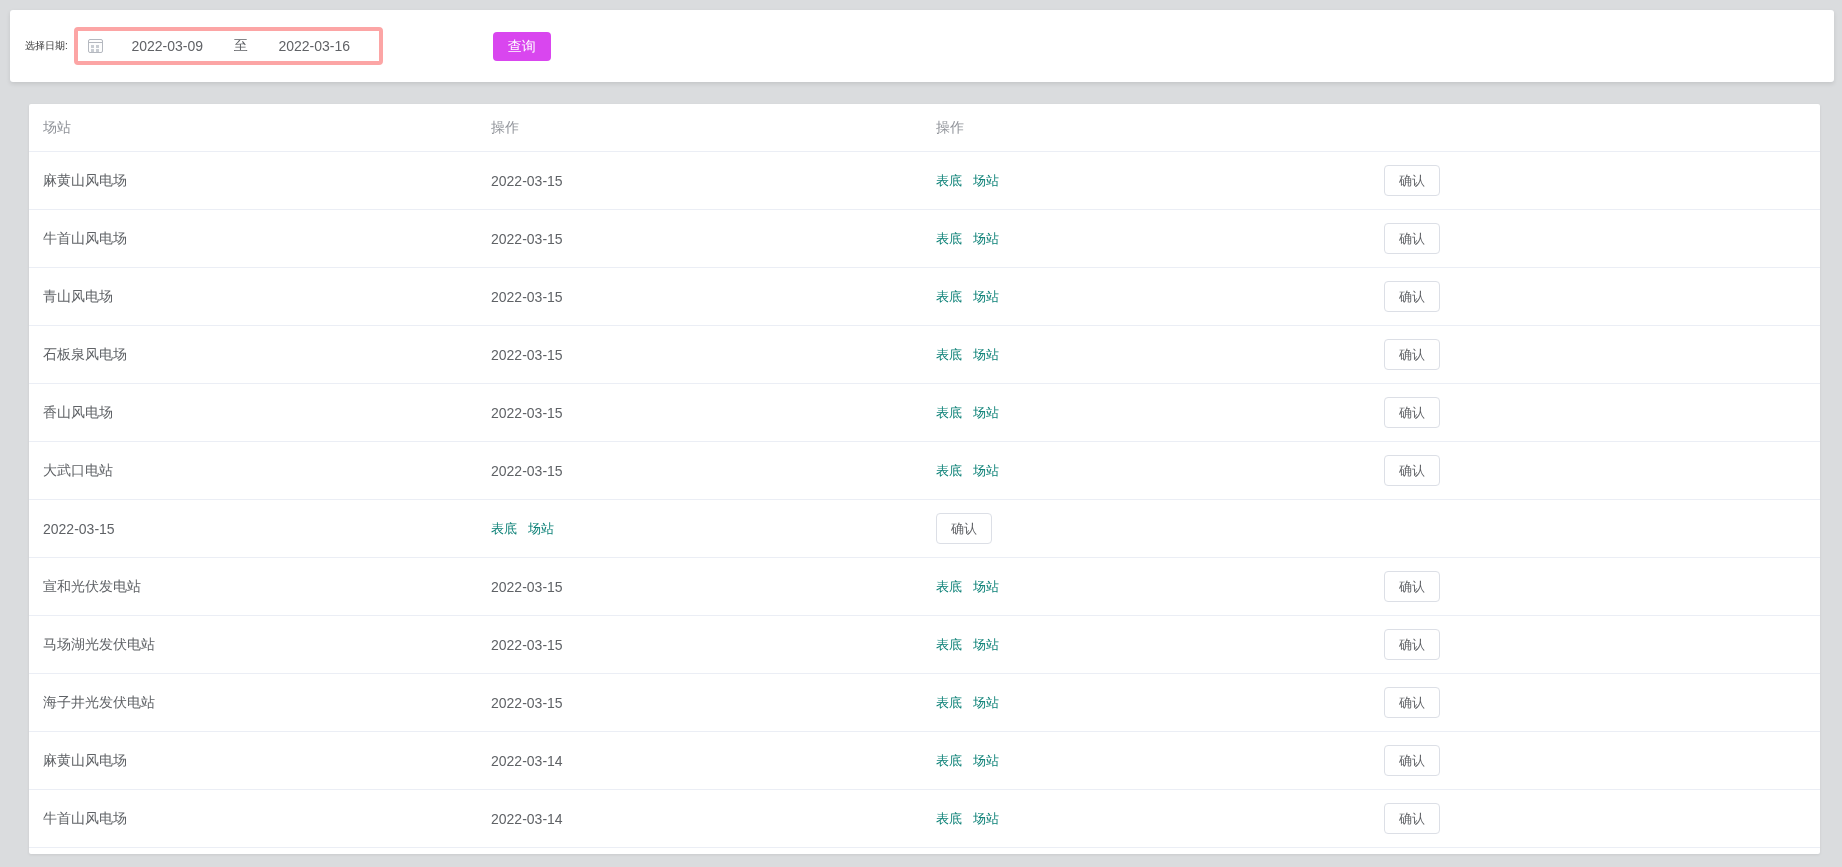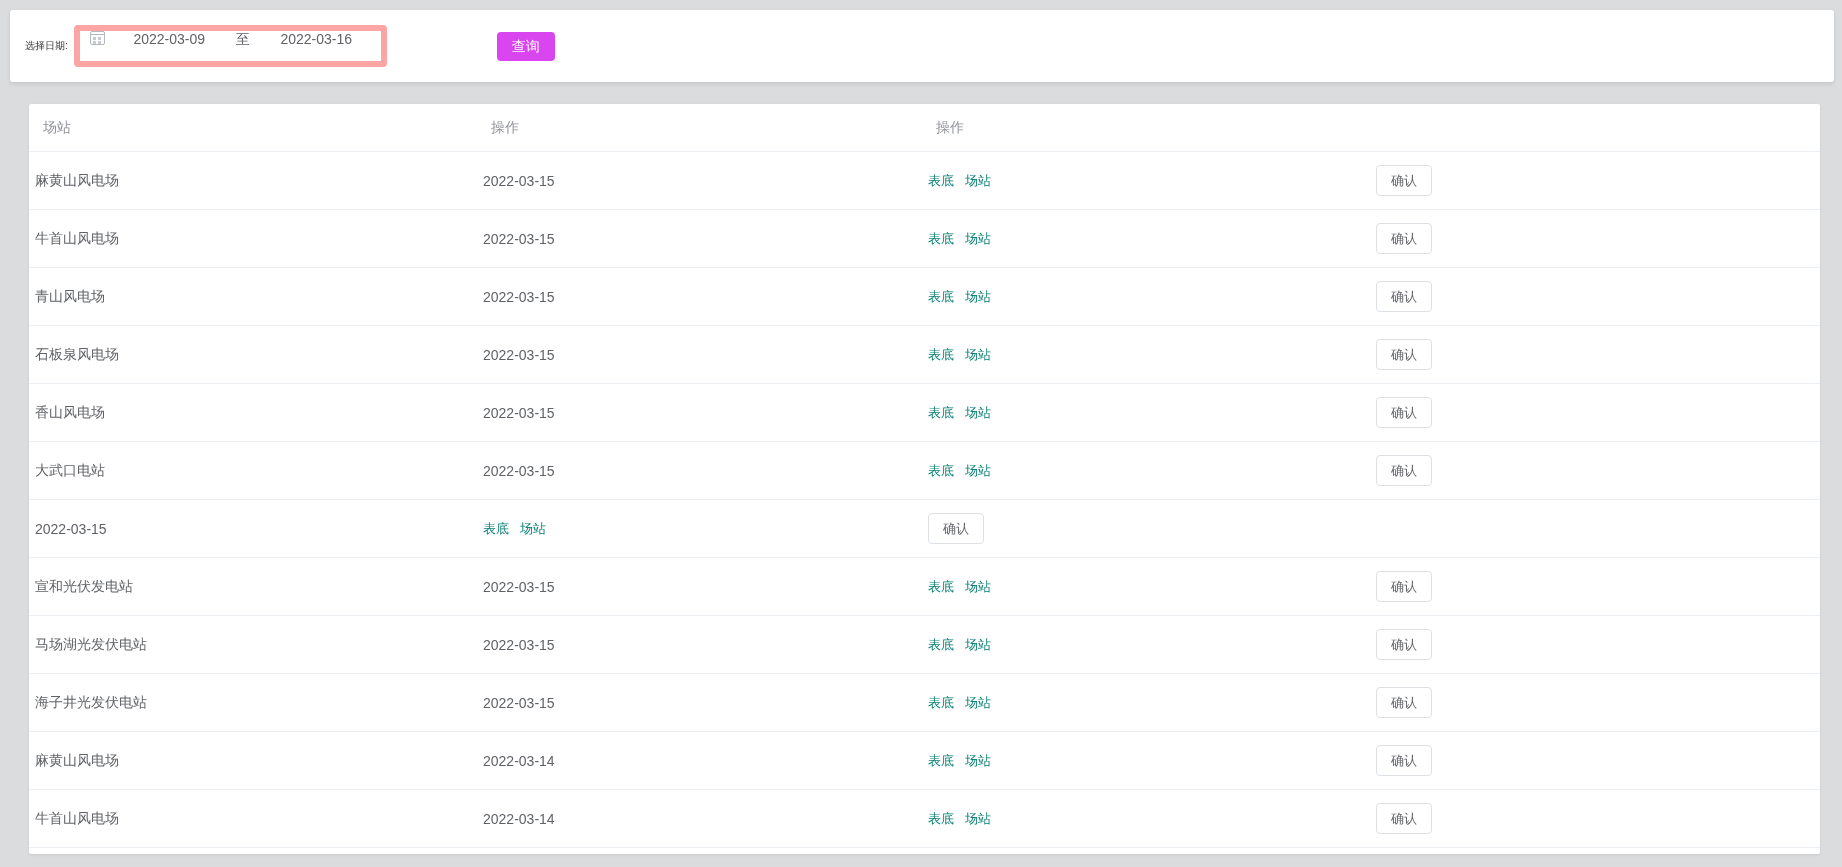--- a/index.html
+++ b/index.html
@@ -14,22 +14,22 @@
     position:absolute;left:10px;top:10px;right:8px;height:72px;
     background:#ffffff;border-radius:3px;
     box-shadow:0 2px 4px rgba(0,0,0,.10);
     display:flex;align-items:center;
   }
   .filter-label{
     margin-left:15px;font-size:10px;color:#333333;white-space:nowrap;
   }
   .date-range{
     margin-left:6px;width:301px;height:30px;
-    border:6px solid #fca5a5;border-radius:4px;background:#fff;
-    display:flex;cursor:pointer;
+    border:4px solid #fca5a5;border-radius:4px;background:#fff;
+    display:flex;align-items:center;cursor:pointer;
   }
   .cal-icon{
     width:13px;height:12px;margin-left:10px;position:relative;
     border:1px solid #b4b8bf;border-radius:2px;background:#fdfdfd;flex:0 0 auto;
   }
   .cal-icon::before{
     content:'';position:absolute;left:0;right:0;top:2px;height:1px;background:#b4b8bf;
   }
   .cal-icon::after{
     content:'';position:absolute;left:2px;top:5px;width:3px;height:3px;
@@ -53,21 +53,21 @@
   .grid-row{
     display:grid;grid-template-columns:448px 445px 448px 1fr;
     align-items:center;
   }
   .thead{height:47px;border-bottom:1px solid #ebeef5;}
   .th{
     font-size:14px;color:#909399;padding-left:14px;
     white-space:nowrap;
   }
   .trow{height:57px;border-bottom:1px solid #ebeef5;}
-  .td{padding-left:6px;white-space:nowrap;}
+  .td{padding-left:14px;white-space:nowrap;}
   .td.text{font-size:14px;color:#5f6266;}
   .op-link{
     font-size:13px;color:#0e8278;text-decoration:none;cursor:pointer;
   }
   .op-link + .op-link{margin-left:11px;}
   .confirm-btn{
     height:31px;min-width:56px;padding:0 14px;
     background:#ffffff;border:1px solid #dcdfe6;border-radius:4px;
     font-size:13px;color:#606266;cursor:pointer;
     font-family:inherit;line-height:1;

